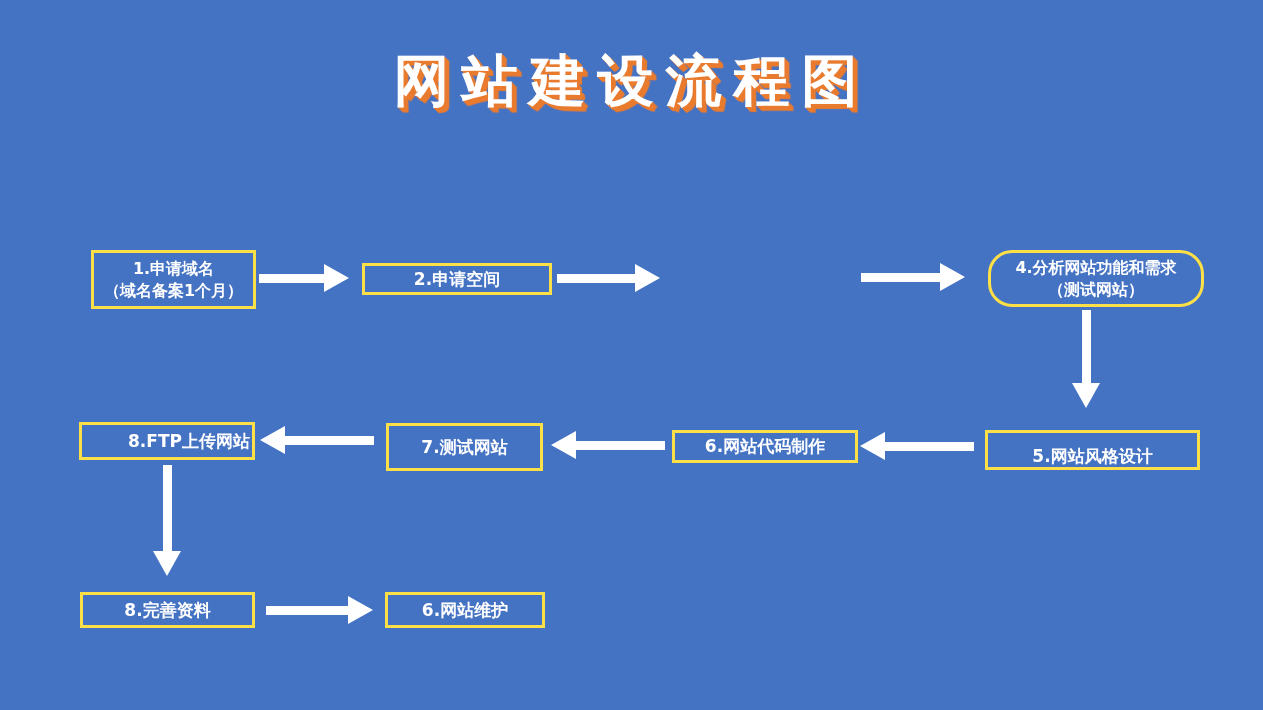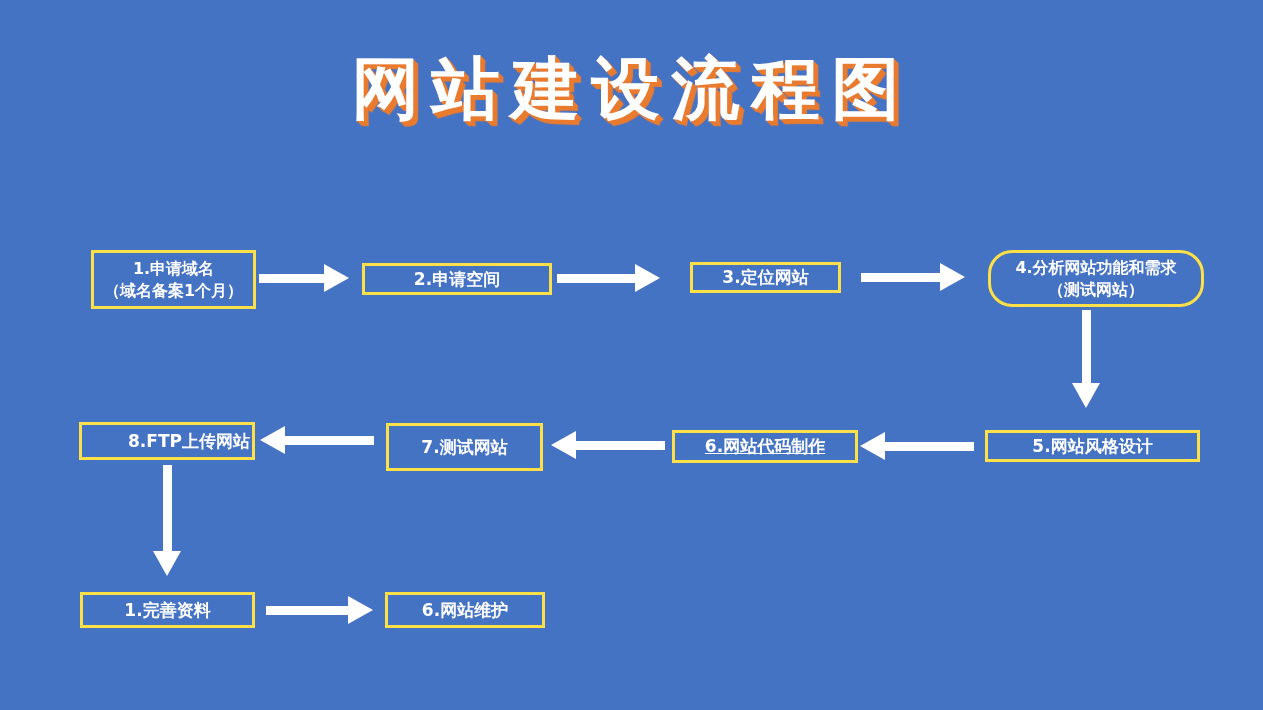--- a/index.html
+++ b/index.html
@@ -6,41 +6,41 @@
   body{font-family:"DejaVu Sans","Liberation Sans",sans-serif;}
   #stage{
     position:relative;width:1263px;height:710px;overflow:hidden;
     background:#4573C4;
   }
   
   #title{
     position:absolute;left:0;top:44px;width:100%;
     text-align:center;
     font-family:"DejaVu Serif","Liberation Serif",serif;
-    font-size:68px;font-weight:bold;letter-spacing:12px;
+    font-size:56px;font-weight:bold;letter-spacing:12px;
     color:#FFFFFF;
     text-shadow:1px 1px 0 #E97B2F,2px 2px 0 #E97B2F,3px 3px 0 #E97B2F,
                 4px 4px 0 #E97B2F,5px 5px 1px #E97B2F;
     white-space:nowrap;
   }
   
   .node{
     position:absolute;box-sizing:border-box;
     border:3px solid #fde047;
     color:#ffffff;font-weight:bold;font-size:17px;line-height:1.32;
     display:flex;flex-direction:column;align-items:center;justify-content:center;
     text-align:center;white-space:nowrap;
   }
   .node.two-line{font-size:16px;}
   #node-1 {left:91px;  top:250px; width:165px; height:59px;}
   #node-2 {left:362px; top:263px; width:190px; height:32px;}
   #node-3 {left:690px; top:262px; width:151px; height:31px;}
   #node-4 {left:988px; top:250px; width:216px; height:57px;border-radius:24px;}
-  #node-5 {left:985px; top:430px; width:215px; height:32px;}
-  #node-6 {left:672px; top:430px; width:186px; height:33px;text-decoration:underline;}
+  #node-5 {left:985px; top:430px; width:215px; height:40px;justify-content:flex-end;}
+  #node-6 {left:672px; top:430px; width:186px; height:33px;}
   #node-7 {left:386px; top:423px; width:157px; height:48px;}
   #node-8 {left:79px;  top:422px; width:176px; height:38px;padding-left:44px;}
   #node-9 {left:80px;  top:592px; width:175px; height:36px;}
   #node-10{left:385px; top:592px; width:160px; height:36px;}
   
   .arrow-h{position:absolute;display:flex;align-items:center;}
   .arrow-h.left{flex-direction:row-reverse;}
   .arrow-h .shaft{flex:1;height:9px;background:#FFFFFF;}
   .arrow-h .head-r{width:0;height:0;border-top:14px solid transparent;
     border-bottom:14px solid transparent;border-left:25px solid #FFFFFF;}
@@ -75,23 +75,20 @@
     <span class="shaft"></span>
       <span class="head-r"></span>
   </div>
   <div class="node" id="node-2">
     <span>2.申请空间</span>
   </div>
   <div class="arrow-h" id="arrow-2-3">
     <span class="shaft"></span>
       <span class="head-r"></span>
   </div>
-  <div class="node" id="node-3">
-    <span>3.定位网站</span>
-  </div>
   <div class="arrow-h" id="arrow-3-4">
     <span class="shaft"></span>
       <span class="head-r"></span>
   </div>
   <div class="node two-line" id="node-4">
     <span>4.分析网站功能和需求</span>
     <span>（测试网站）</span>
   </div>
 
   <div class="arrow-v" id="arrow-4-5">
@@ -123,21 +120,21 @@
   <div class="node" id="node-8">
     <span>8.FTP上传网站</span>
   </div>
 
   <div class="arrow-v" id="arrow-8-9">
     <span class="shaft-v"></span>
       <span class="head-d"></span>
   </div>
 
   <div class="node" id="node-9">
-    <span>1.完善资料</span>
+    <span>8.完善资料</span>
   </div>
   <div class="arrow-h" id="arrow-9-10">
     <span class="shaft"></span>
       <span class="head-r"></span>
   </div>
   <div class="node" id="node-10">
     <span>6.网站维护</span>
   </div>
 
 </div>

